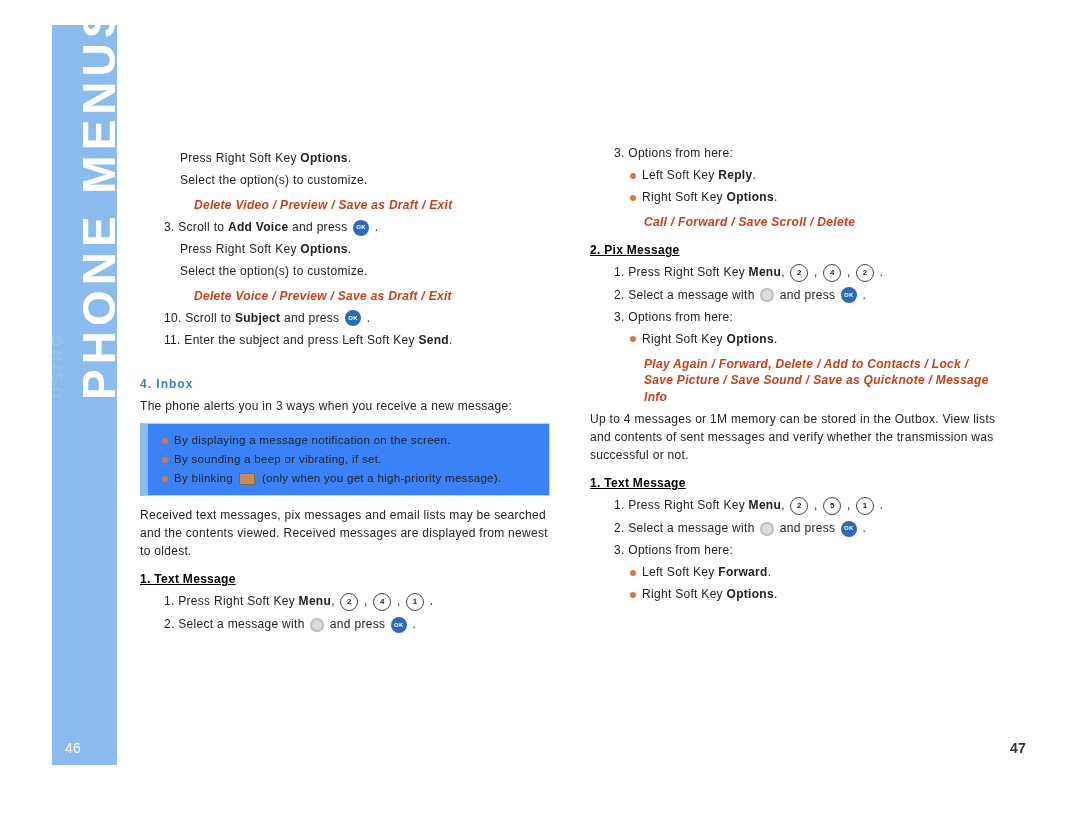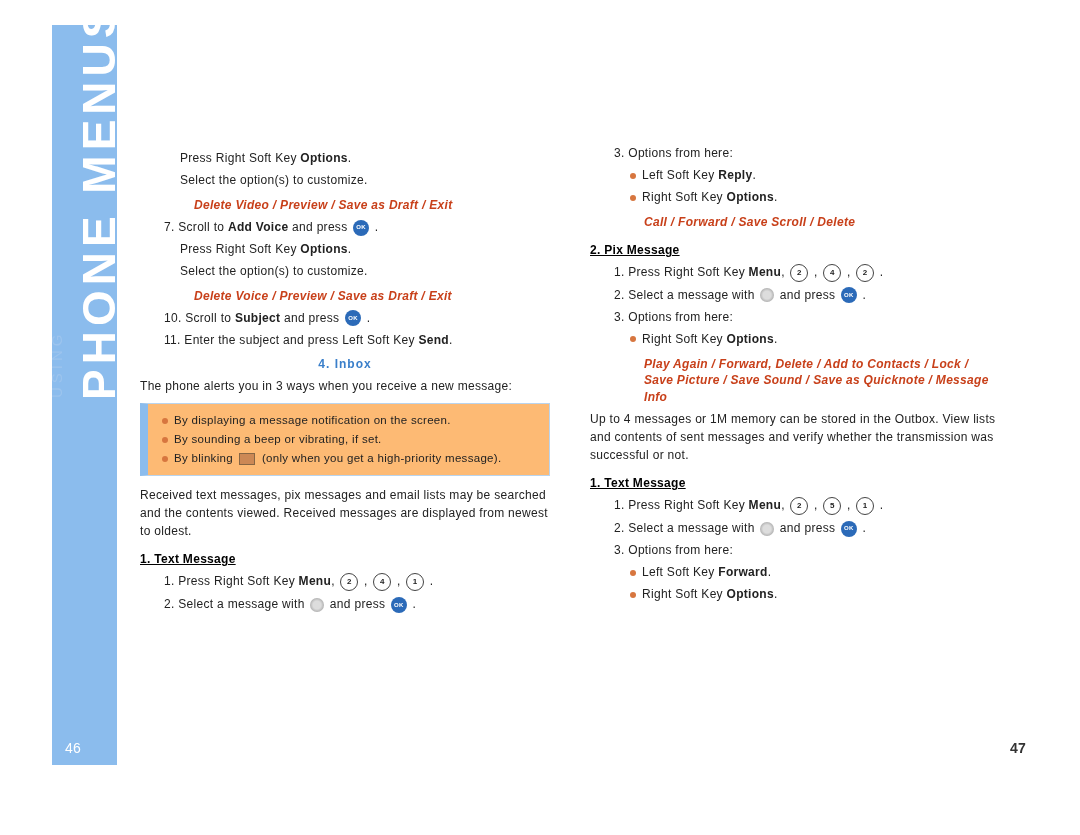--- a/index.html
+++ b/index.html
@@ -53,21 +53,21 @@
     top: 140px;
     width: 410px;
   }
   .col-left  { left: 140px; top: 145px;}
   .col-right { left: 590px; top: 140px;}
   p { margin: 4px 0; line-height: 1.5; }
   .indent  { padding-left: 24px; }
   .indent2 { padding-left: 40px; }
   .bold { font-weight: 700; }
   .red-hl { color: #c8401a; font-weight: 700; margin: 8px 0 4px 24px; font-style: italic; line-height:1.4;}
-  .blue-head { color: #3a7fca; font-weight: 700; letter-spacing: 1px; margin: 6px 0 4px 0; text-align: center; }
+  .blue-head { color: #3a7fca; font-weight: 700; letter-spacing: 1px; margin: 26px 0 4px 0; }
   .sub-head { font-weight: 700; color: #000000; margin: 10px 0 4px 0; text-decoration: underline; }
   .bullet {
     display:inline-block;width:6px;height:6px;border-radius:50%;
     background:#d7763f;margin-right:6px;vertical-align:middle;
   }
   .key-circle {
     display:inline-flex;width:16px;height:16px;border:1px solid #444;
     border-radius:50%;font-size:8px;align-items:center;justify-content:center;
     vertical-align:middle;margin:0 2px;font-weight:700;
   }
@@ -79,21 +79,21 @@
   .nav-icon {
     display:inline-flex;width:14px;height:14px;border-radius:50%;
     background:radial-gradient(circle,#ddd 40%,#888);
     vertical-align:middle;margin:0 2px;
   }
   .pic-icon {
     display:inline-block;width:14px;height:10px;background:#c85;
     vertical-align:middle;margin:0 3px;border:1px solid #864;
   }
   .alert-box {
-    background:#fdba74;border:1px solid #b9d4ee;
+    background:#3b82f6;border:1px solid #b9d4ee;
     border-left:8px solid #8bbced;
     padding:6px 10px 6px 14px;margin:8px 0 10px 0;
     font-size:11.5px;line-height:1.45;
   }
   .alert-box p{margin:2px 0;}
   .page-num-l { position:absolute; left: 65px; top: 740px; font-size:14px; color:#fff; }
   .page-num-r { position:absolute; left:1010px; top: 740px; font-size:14px; color:#333;font-weight:bold; }
 </style>
 </head>
 <body>
@@ -104,21 +104,21 @@
 
 <div class="col col-left">
   <p class="indent2">
     <span>Press Right Soft Key </span><span class="bold">Options</span><span>.</span>
   </p>
   <p class="indent2">Select the option(s) to customize.</p>
 
   <p class="red-hl" style="margin-left:54px">Delete Video / Preview / Save as Draft / Exit</p>
 
   <p class="indent">
-    <span>7. Scroll to </span><span class="bold">Add Voice</span><span> and press </span><span class="menu-circle">OK</span> .
+    <span>3. Scroll to </span><span class="bold">Add Voice</span><span> and press </span><span class="menu-circle">OK</span> .
   </p>
   <p class="indent2">
     <span>Press Right Soft Key </span><span class="bold">Options</span><span>.</span>
   </p>
   <p class="indent2">Select the option(s) to customize.</p>
 
   <p class="red-hl" style="margin-left:54px">Delete Voice / Preview / Save as Draft / Exit</p>
 
   <p class="indent">
     <span>10. Scroll to </span><span class="bold">Subject</span><span> and press </span><span class="menu-circle">OK</span> .

